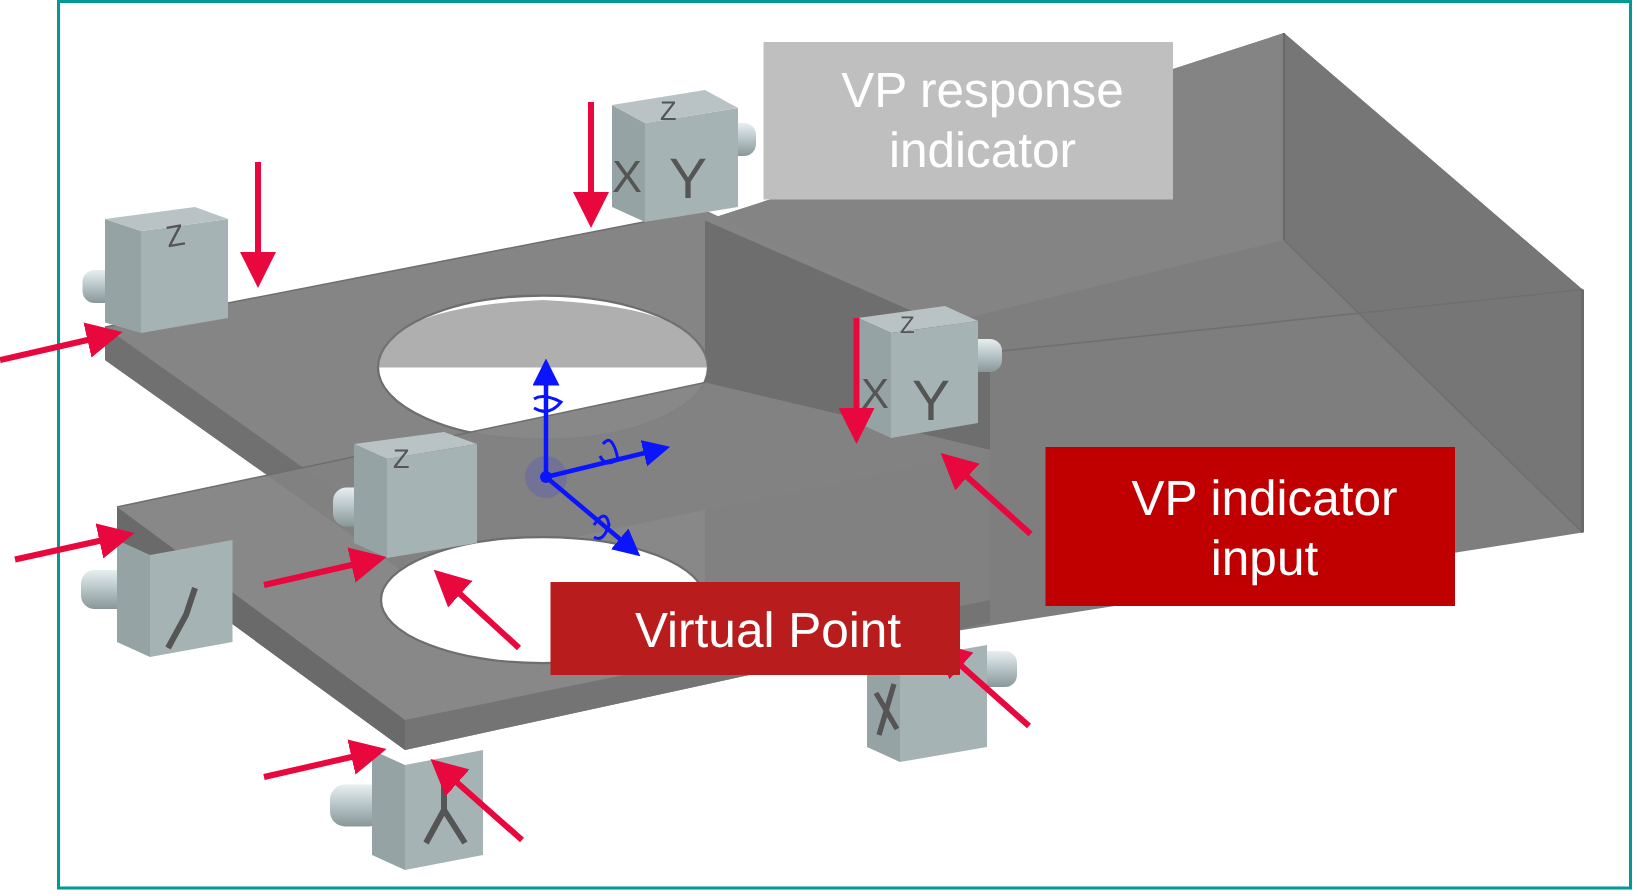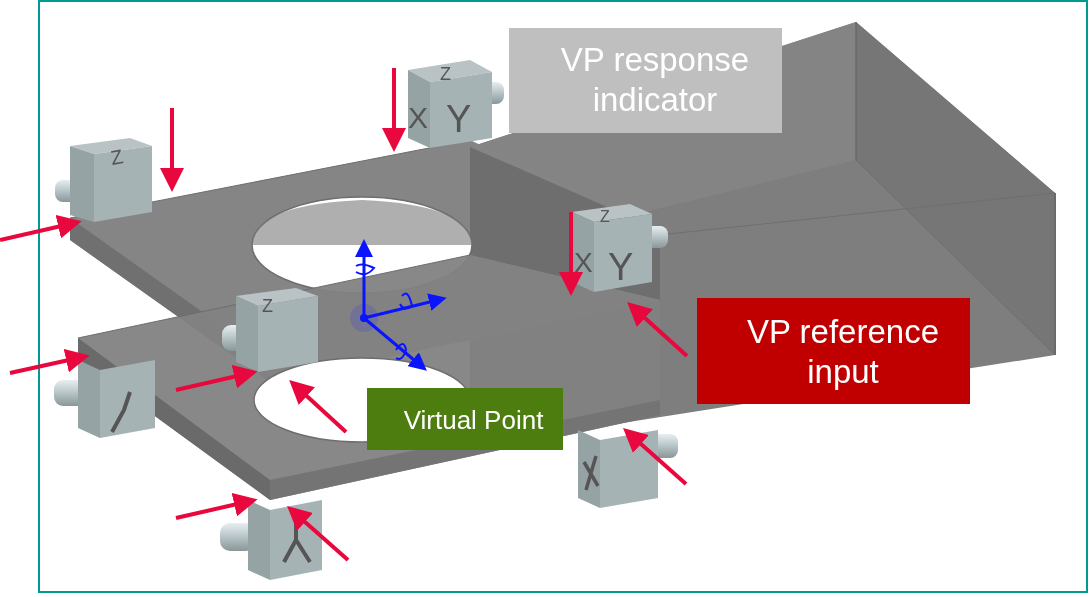--- a/index.html
+++ b/index.html
@@ -2,21 +2,21 @@
 <html><head>
 <meta charset="utf-8">
 <style>
   html, body { margin: 0; padding: 0; background: #ffffff; }
   body { width: 1092px; height: 597px; position: relative; overflow: hidden; font-family: "Liberation Sans", sans-serif; }
   .frame { position: absolute; left: 38px; top: 0px; width: 1050px; height: 593px; border: 2px solid #009a93; box-sizing: border-box; }
   svg.scene { position: absolute; left: 0; top: 0; }
   .label { position: absolute; color: #ffffff; font-family: "Liberation Sans", sans-serif; font-size: 33px; line-height: 40px; box-sizing: border-box; text-align: center; }
   .label-response { left: 509px; top: 28px; width: 273px; height: 105px; background: #bfbfbf; padding: 12px 0 0 19px; }
   .label-reference { left: 697px; top: 298px; width: 273px; height: 106px; background: #c00000; padding: 14px 0 0 19px; }
-  .label-vp { left: 367px; top: 388px; width: 196px; height: 62px; background: #4d7c0f; padding: 12px 0 0 17px; font-size: 26px; }
+  .label-vp { left: 367px; top: 388px; width: 273px; height: 62px; background: #b91c1c; padding: 12px 0 0 17px; font-size: 33px; }
 </style>
 </head>
 <body>
 
 <div class="frame"></div>
 
 <svg class="scene" width="1092" height="597" viewBox="0 0 1092 597">
   <defs>
     <marker id="redhead" markerWidth="6" markerHeight="6" refX="3" refY="3" orient="auto" markerUnits="strokeWidth">
       <path d="M0,0 L6,3 L0,6 z" fill="#e8083e"></path>
@@ -137,14 +137,14 @@
     <line x1="10" y1="373" x2="78" y2="358" stroke="#e8083e" stroke-width="4" marker-end="url(#redhead)"></line>
     <line x1="176" y1="390" x2="246" y2="374" stroke="#e8083e" stroke-width="4" marker-end="url(#redhead)"></line>
     <line x1="346" y1="432" x2="298" y2="388" stroke="#e8083e" stroke-width="4" marker-end="url(#redhead)"></line>
     <line x1="686" y1="484" x2="632" y2="436" stroke="#e8083e" stroke-width="4" marker-end="url(#redhead)"></line>
     <line x1="176" y1="518" x2="246" y2="502" stroke="#e8083e" stroke-width="4" marker-end="url(#redhead)"></line>
     <line x1="348" y1="560" x2="296" y2="514" stroke="#e8083e" stroke-width="4" marker-end="url(#redhead)"></line>
   </g>
 </svg>
 
 <div class="label label-response">VP response indicator</div>
-<div class="label label-reference">VP reference input</div>
+<div class="label label-reference">VP indicator input</div>
 <div class="label label-vp">Virtual Point</div>
 
 </body></html>

